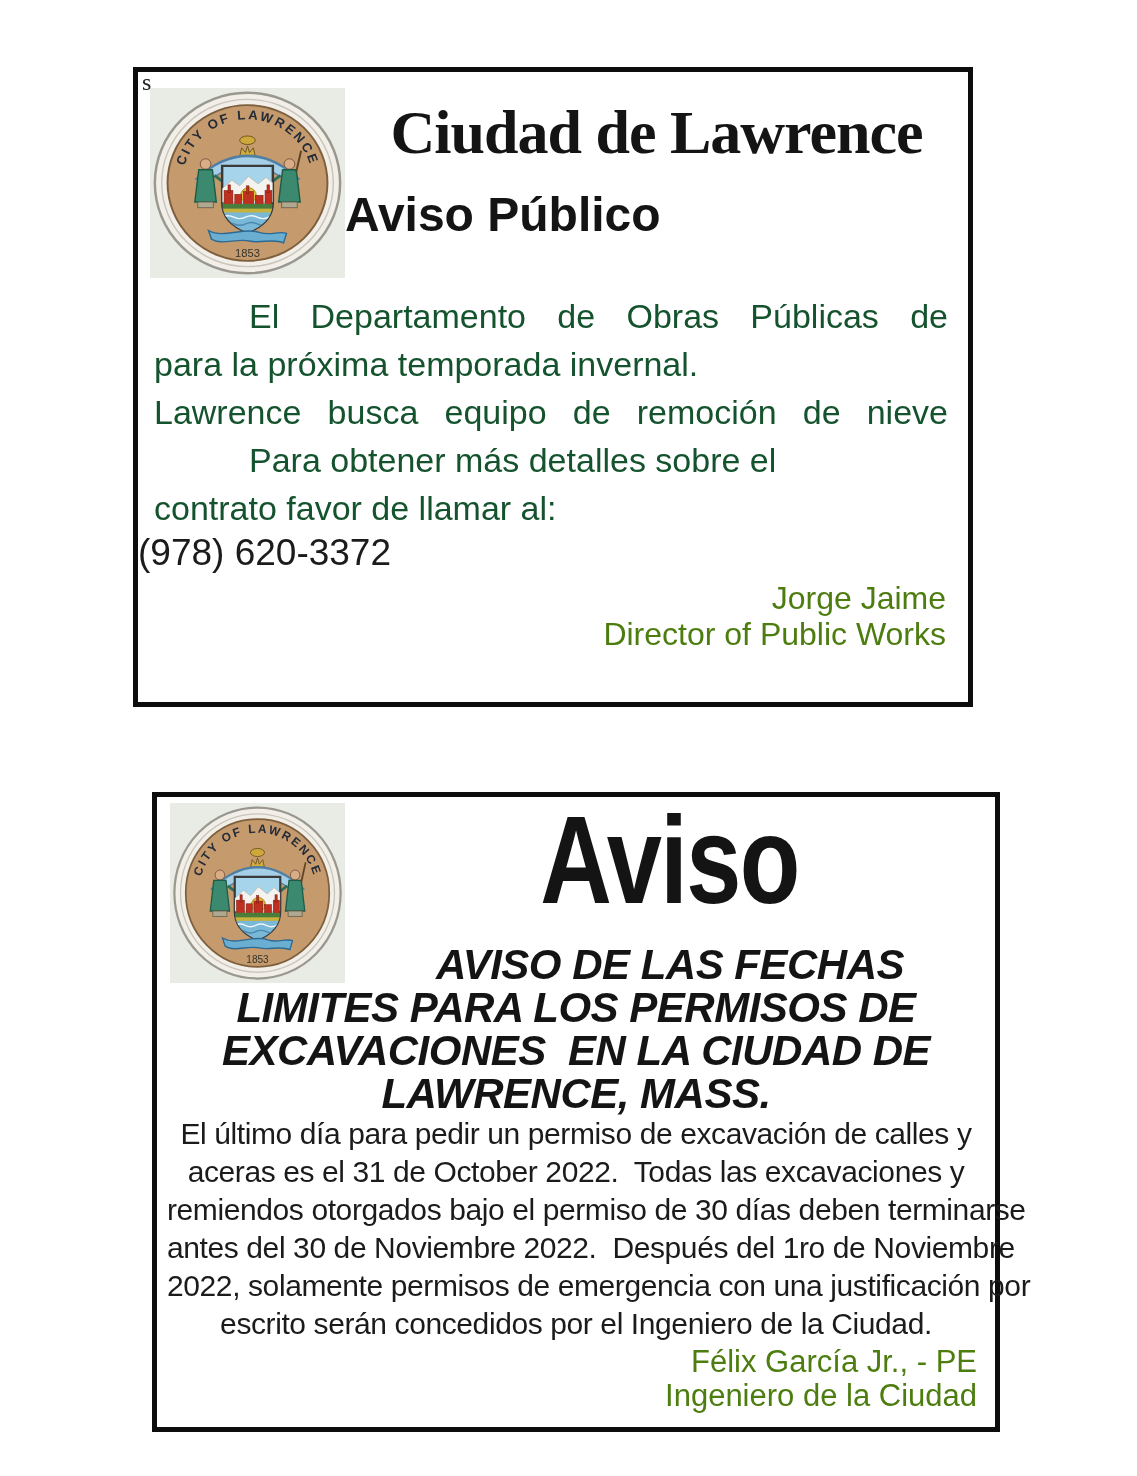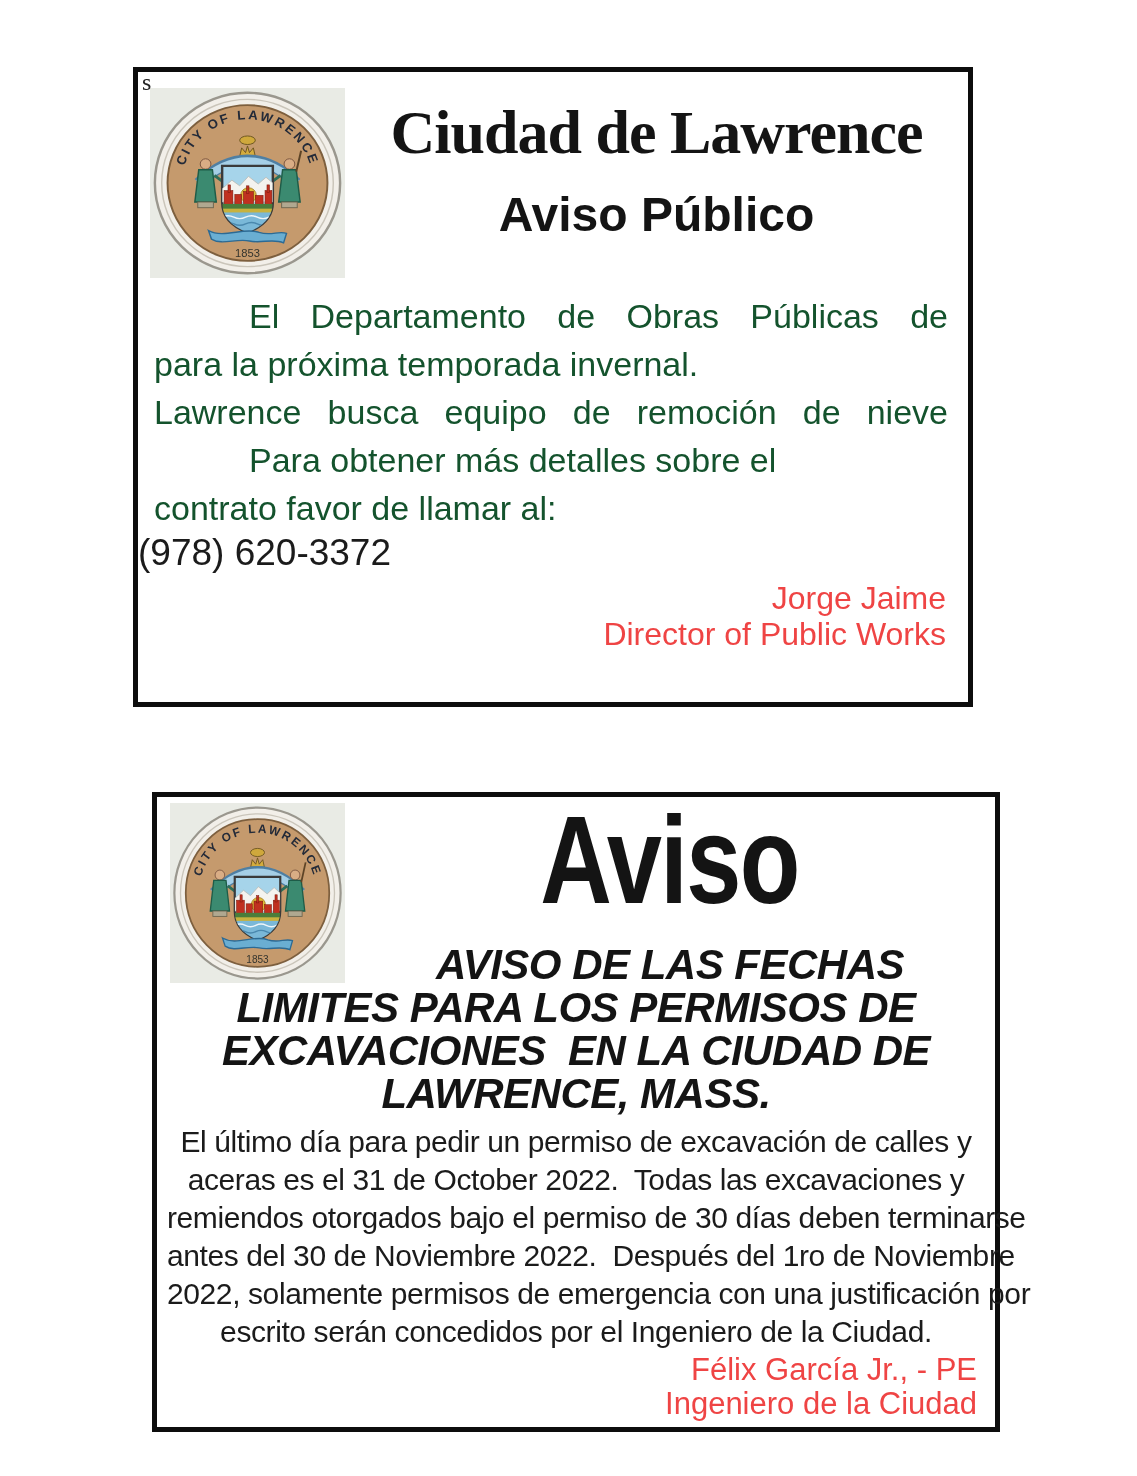--- a/index.html
+++ b/index.html
@@ -14,35 +14,35 @@
 
   .stray{position:absolute;left:4px;top:-2px;font-family:"Liberation Serif",serif;
          font-size:24px;color:#222;line-height:1;}
 
   .seal{float:left;display:block;background:#e9ebe5;}
   #notice1 .seal{width:195px;height:190px;margin:16px 0 0 12px;}
   #notice2 .seal{width:175px;height:180px;margin:6px 0 0 13px;}
 
   .n1-title{font-family:"Liberation Serif",serif;font-weight:bold;font-size:62px;
             line-height:68px;text-align:center;margin-top:26px;letter-spacing:-1px;}
-  .n1-subtitle{font-weight:bold;font-size:48px;line-height:54px;text-align:center;margin-top:22px;padding-left:48px;}
+  .n1-subtitle{font-weight:bold;font-size:48px;line-height:54px;margin-top:22px;padding-left:48px;}
   .n1-body{margin:50px 20px 0 16px;font-size:34px;line-height:48px;color:#14532d;}
   .bline{white-space:pre;}
   .n1-body .bline{white-space:normal;}
   .indent{padding-left:95px;}
   .stretch{text-align:justify;text-align-last:justify;}
   .n1-phone{text-align:left;font-size:37px;line-height:42px;color:#1b1b1b;}
-  .sig{text-align:right;color:#ef4444;}
+  .sig{text-align:right;color:#4d7c0f;}
   .n1-sig{margin:6px 22px 0 0;font-size:32px;line-height:36px;}
 
   .n2-title{font-size:124px;line-height:98px;font-weight:bold;text-align:center;margin-top:14px;}
   .n2-title .squeeze{display:inline-block;transform:scaleX(0.8);transform-origin:50% 50%;letter-spacing:-2px;}
   .n2-heading{font-weight:bold;font-size:42px;line-height:43px;text-align:center;
               margin-top:34px;letter-spacing:-0.5px;font-style:italic;}
-  .n2-body{font-size:30px;line-height:38px;text-align:center;margin:8px 10px 0 10px;
+  .n2-body{font-size:30px;line-height:38px;text-align:center;margin:0 10px 0 10px;
            letter-spacing:-0.4px;color:#1b1b1b;}
   .n2-sig{margin:2px 18px 8px 0;font-size:31px;line-height:34px;}
 
   .hidden-defs{position:absolute;width:0;height:0;overflow:hidden;}
 </style>
 </head>
 <body>
 
 <svg class="hidden-defs" aria-hidden="true">
   <defs>

